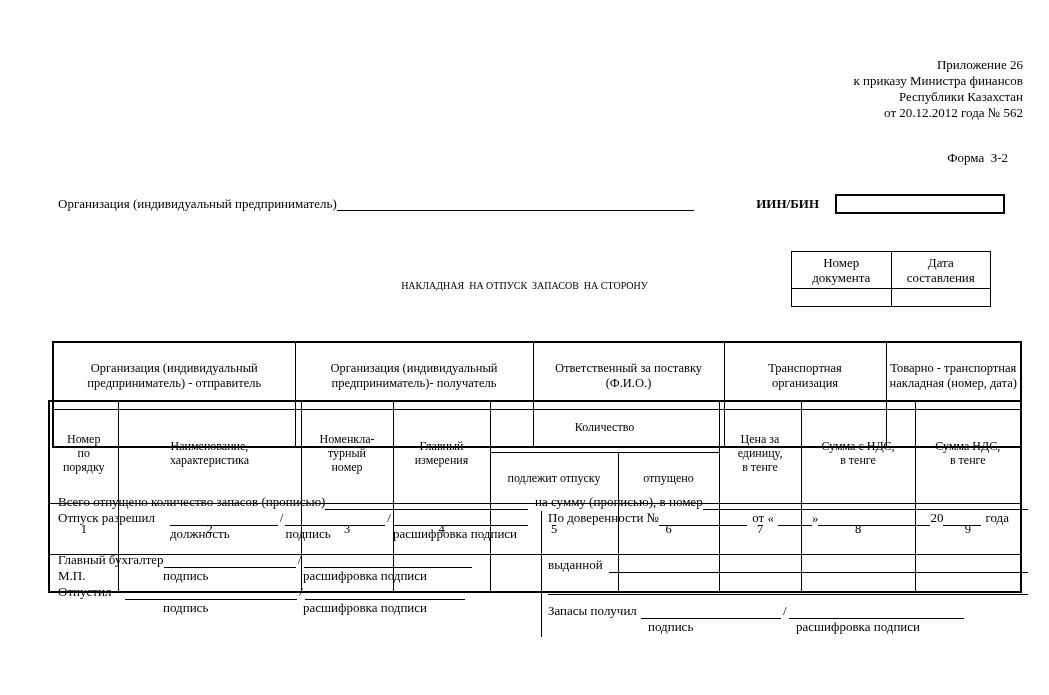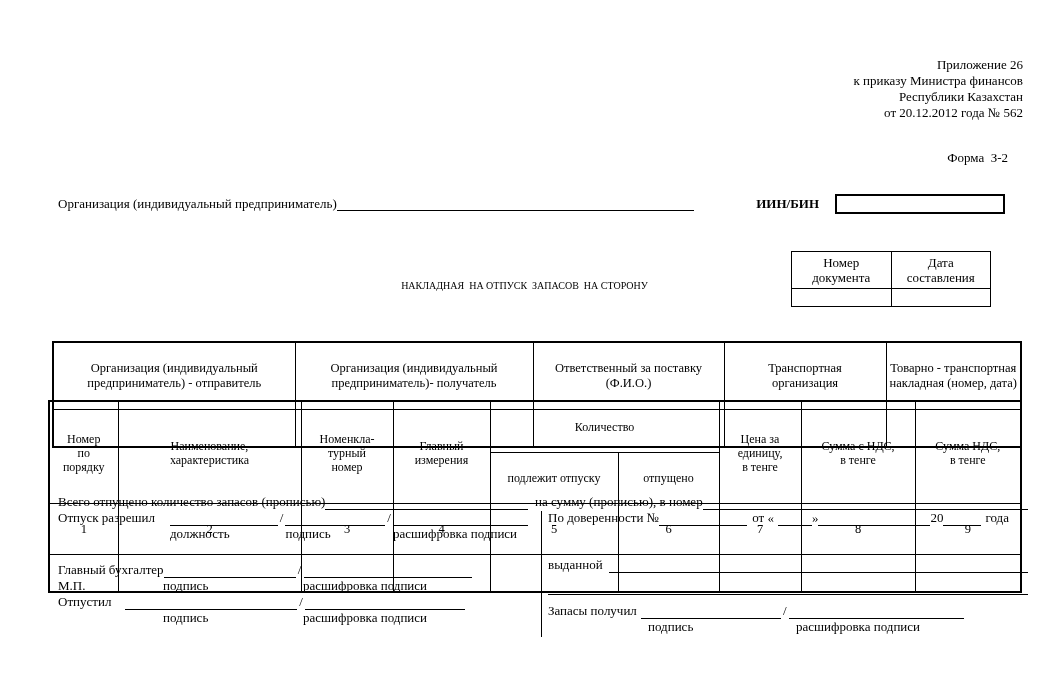--- a/index.html
+++ b/index.html
@@ -39,21 +39,21 @@
   .items-table .vl{height:20px;}
   
   .foot-left{position:absolute;top:494px;left:58px;width:470px;line-height:16px;}
   .foot-right{position:absolute;top:494px;left:535px;width:493px;line-height:16px;}
   .divider{position:absolute;left:541px;top:511px;width:0;height:126px;border-left:1px solid #000;}
   .frow{display:flex;align-items:flex-end;height:16px;}
   .frow .nw{white-space:nowrap;}
   .u{border-bottom:1px solid #000;height:14px;display:inline-block;}
   .sl{width:8px;text-align:center;}
   .ctr{text-align:left;}
-  .mt14{margin-top:20px;}
+  .mt14{margin-top:10px;}
   .mt16{margin-top:31px;}
   .mt8{margin-top:8px;}
   .mt6{margin-top:6px;}
   .ind{padding-left:13px;}
   .c1{min-width:112px;}
   .c2{min-width:105px;}
   .w110{width:110px;}.w102{width:102px;}.w138{width:138px;}
   .w132{width:132px;}.w168{width:168px;}
   .w172{width:172px;}.w160{width:160px;}
   .w88{width:88px;}.w34{width:34px;}.w112{width:112px;}.w38{width:38px;}

